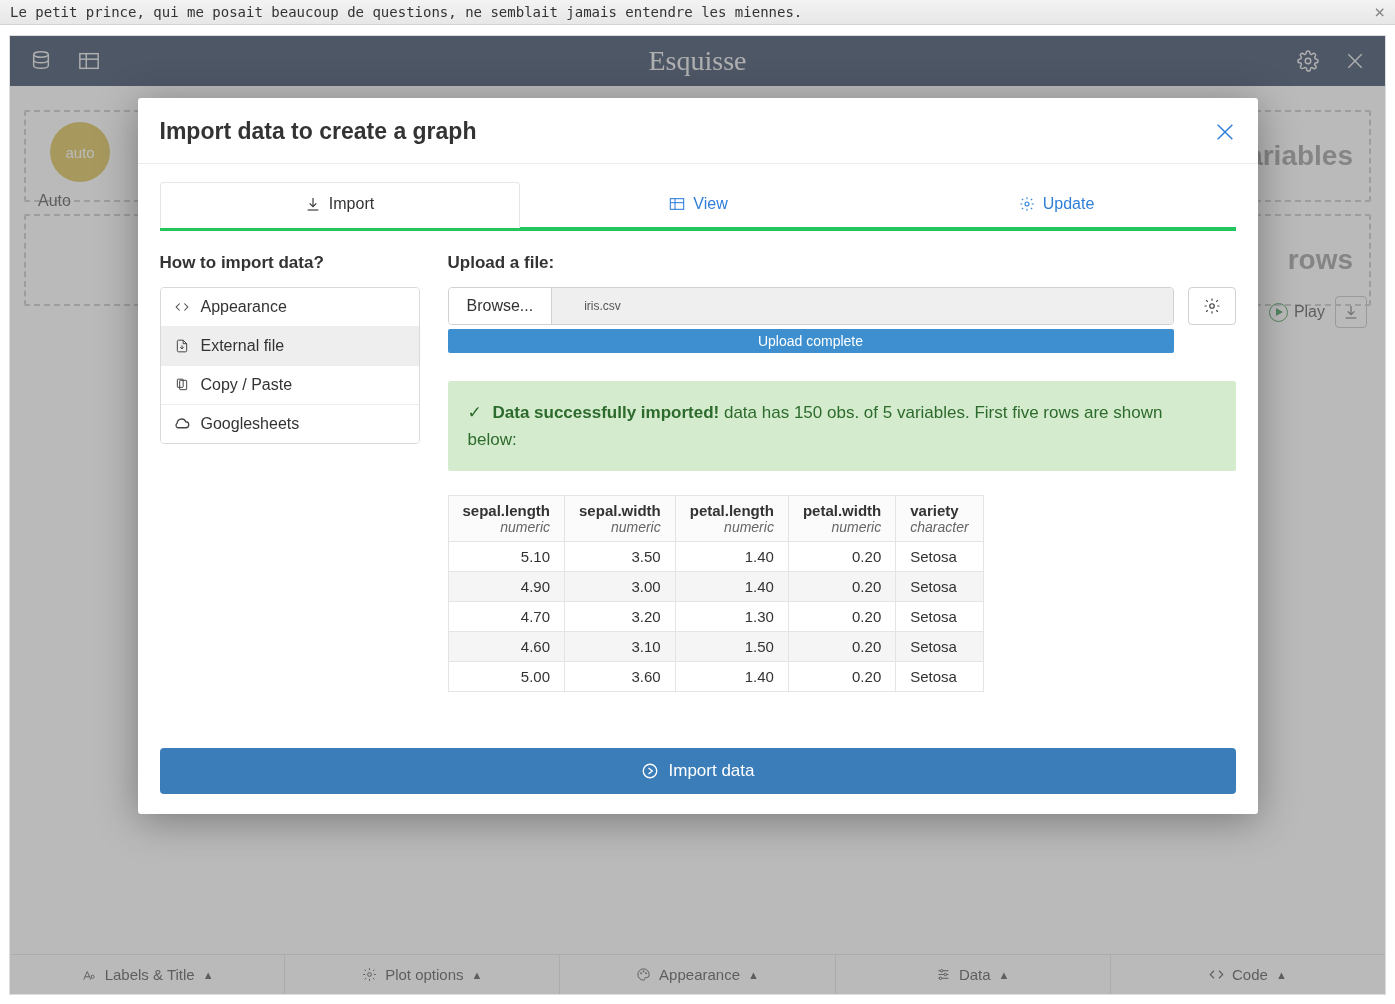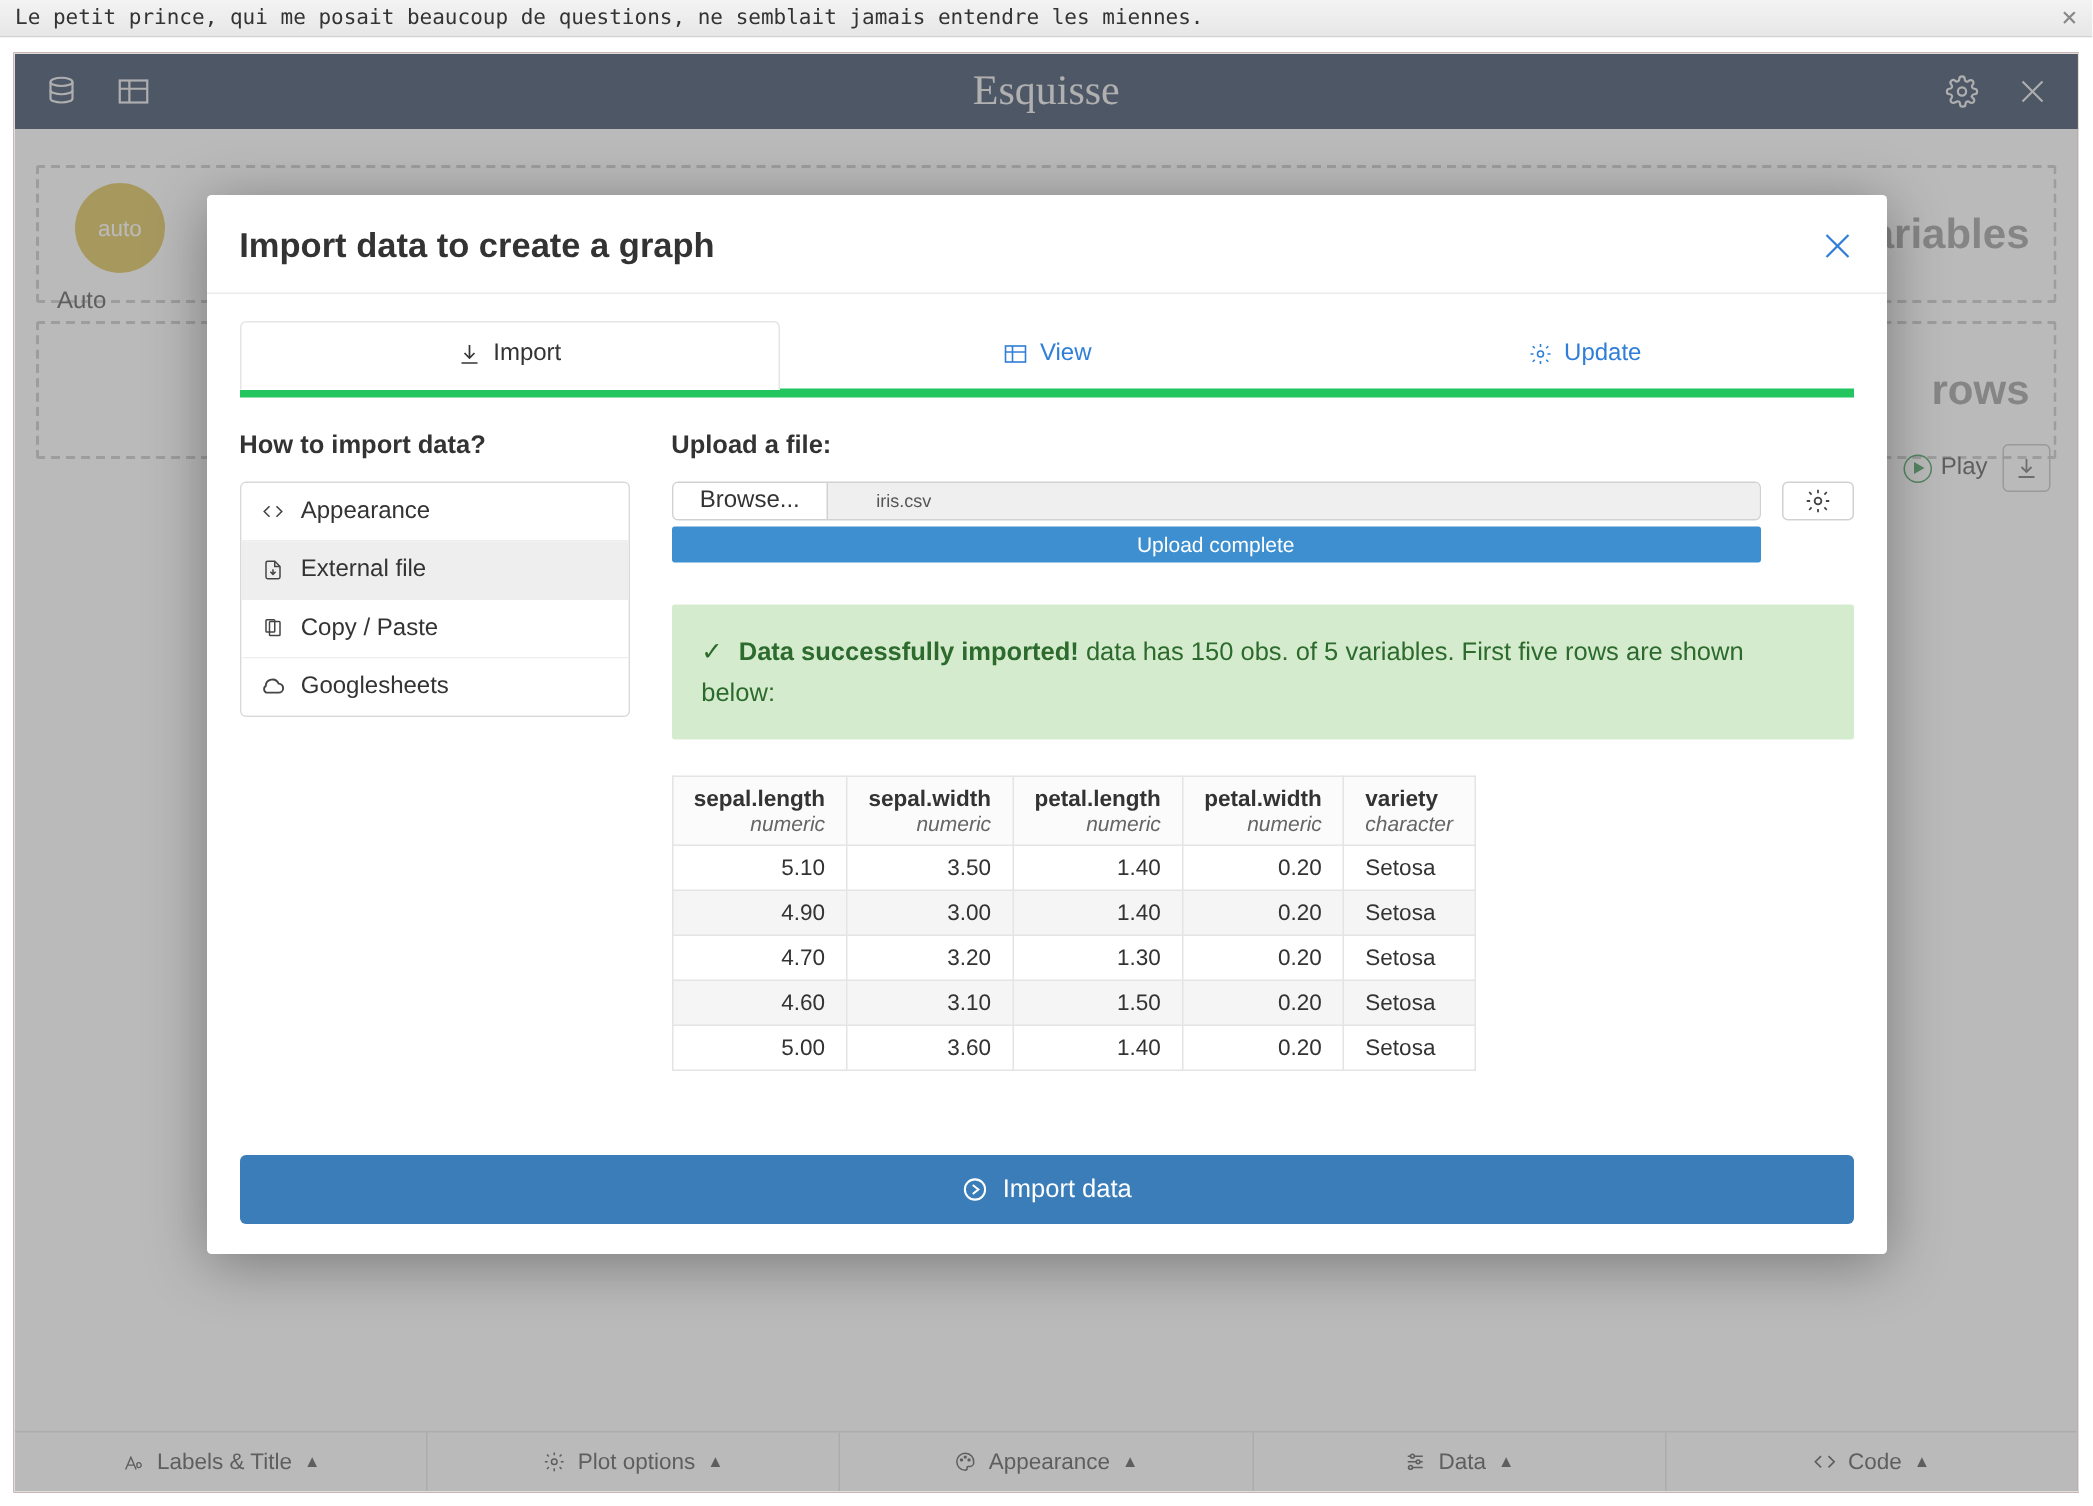--- a/index.html
+++ b/index.html
@@ -129,21 +129,20 @@
     font-size:15px; color:#333;
   }
   .bottombar .sect:last-child{border-right:none;}
   .caret-up{ font-size:11px; color:#333;}
 
   
   .modal-wrap {
     position:absolute; inset:0; z-index:10;
     display:flex; align-items:flex-start; justify-content:center;
     pointer-events:none;
-    margin-top:32px;
   }
   .modal {
     pointer-events:auto;
     margin-top: 62px;
     width: 1120px;
     background:#fff;
     border-radius:3px;
     box-shadow: 0 6px 40px rgba(0,0,0,0.35);
     display:flex; flex-direction:column;
     padding-bottom: 20px;
@@ -152,21 +151,21 @@
     padding: 20px 22px 18px 22px;
     display:flex; align-items:center; justify-content:space-between;
     border-bottom: 1px solid #ececec;
   }
   .modal-header h2 { margin:0; font-size: 23px; font-weight:600; color:#333;}
   .modal-close {
     color:#2f7ed8; font-size:22px;
   }
 
   .tabs {
-    display:flex; border-bottom:6px solid #22c55e;
+    display:flex; border-bottom:4px solid #22c55e;
     margin: 18px 22px 0 22px;
   }
   .tab {
     flex:1; text-align:center; padding: 12px 0 14px;
     color:#2f7ed8; font-size:16px;
     display:flex; align-items:center; justify-content:center; gap:8px;
   }
   .tab.active {
     color:#333;
     border:1px solid #e5e5e5; border-bottom:1px solid #fff;
@@ -192,21 +191,21 @@
   }
   .source-item:last-child{border-bottom:none;}
   .source-item.active { background:#eeeeee; }
   .si-ico { width:18px; color:#444; display:flex; justify-content:center;}
 
   .upload-row {
     display:flex; gap:14px; align-items:stretch; margin-bottom:4px;
   }
   .file-picker {
     flex:1; display:flex; border:1px solid #d1d1d1; border-radius:4px; overflow:hidden;
-    height:26px;
+    height:38px;
     text-align:center;
   }
   .file-picker .browse {
     background:#fff; border-right:1px solid #d1d1d1; padding: 0 18px;
     display:flex; align-items:center; font-size:16px;
   }
   .file-picker .fname {
     flex:1; background:#efefef; color:#555; display:flex; align-items:center; padding:0 32px;
     font-size:12px;
   }

